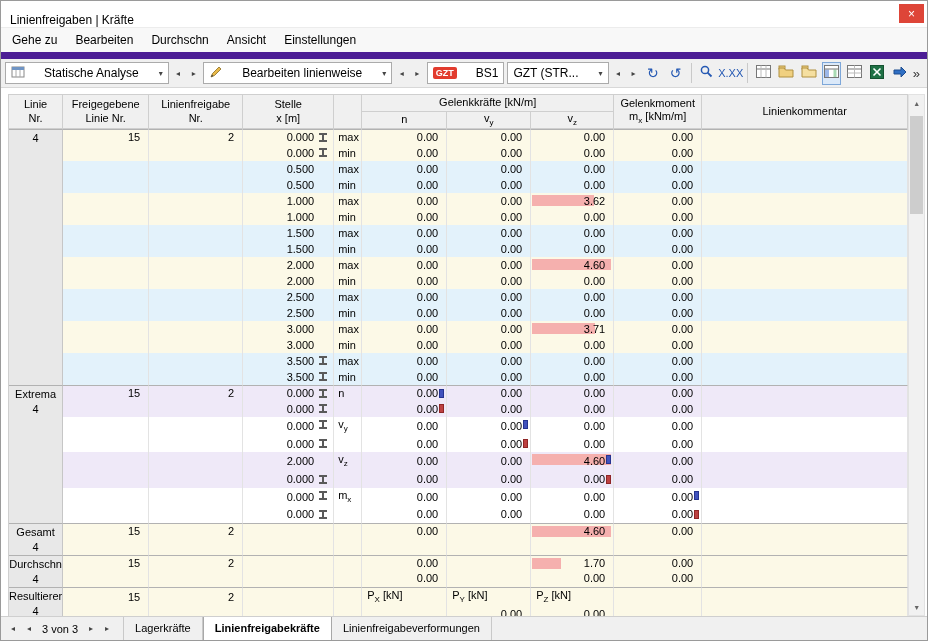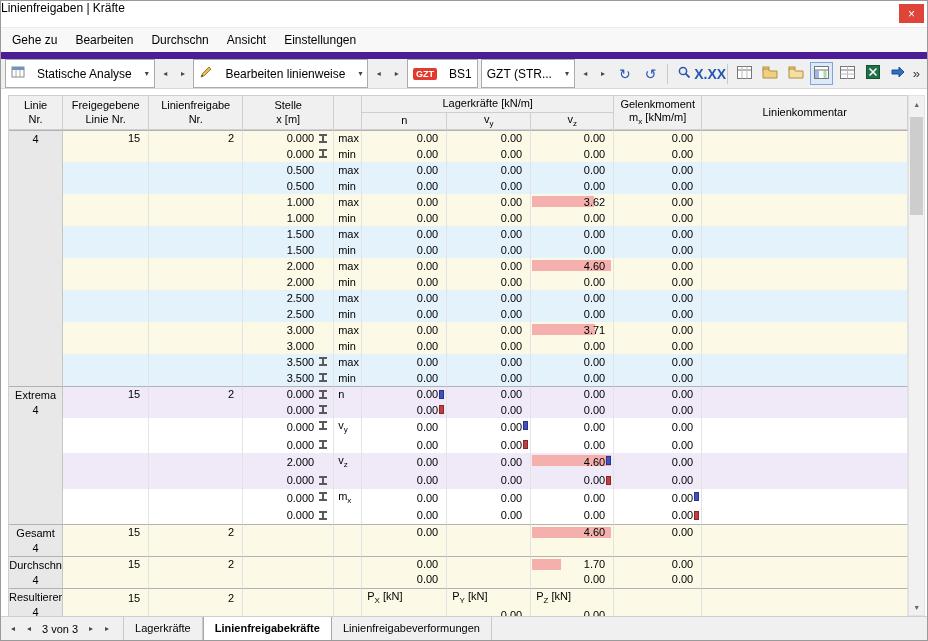--- a/index.html
+++ b/index.html
@@ -1,36 +1,36 @@
 <!DOCTYPE html>
 <html><head>
 <meta charset="utf-8">
 <style>
   *{margin:0;padding:0;box-sizing:border-box;}
   html,body{width:928px;height:641px;}
   body{font-family:"Liberation Sans",sans-serif;font-size:12px;color:#000;background:#fff;}
   .window{width:928px;height:641px;border:1px solid #9a9a9a;display:flex;flex-direction:column;background:#fff;overflow:hidden;}
 
-  .titlebar{flex:0 0 27px;display:flex;align-items:flex-start;background:#fff;position:relative;border-bottom:1px solid #ececec;}
+  .titlebar{flex:0 0 27px;display:flex;align-items:flex-end;background:#fff;padding-left:9px;position:relative;border-bottom:1px solid #ececec;}
   .titlebar .title{font-size:12px;}
   .close-btn{position:absolute;top:3px;right:3px;width:25px;height:19px;background:#de4538;color:#fff;border:none;font-size:12px;line-height:18px;text-align:center;font-family:inherit;}
 
   .menubar{flex:0 0 24px;display:flex;align-items:center;background:#f8f8f8;padding-left:2px;border-bottom:7px solid #4c1d95;}
   .menu-item{padding:0 9px;font-size:12px;line-height:24px;}
 
   .toolbar{flex:0 0 29px;display:flex;align-items:center;background:#f0f0f0;border-bottom:1px solid #d8d8d8;padding:0 4px;gap:3px;white-space:nowrap;}
-  .combo{height:29px;background:#fff;border:1px solid #ababab;display:flex;align-items:center;gap:12px;padding:0 5px;font-size:12px;}
+  .combo{height:22px;background:#fff;border:1px solid #ababab;display:flex;align-items:center;gap:19px;padding:0 5px;font-size:12px;}
   .combo .caret{font-size:8px;color:#444;margin-left:1px;}
   .nav-btn{width:15px;height:22px;border:none;background:transparent;font-size:8px;color:#444;padding:0;font-family:inherit;}
   .tb-icon{width:23px;height:23px;display:flex;align-items:center;justify-content:center;background:transparent;border:1px solid transparent;padding:0;font-family:inherit;}
   .tb-icon.active{background:#dbe9f9;border:1px solid #7da7d9;}
   .blue-glyph{color:#2458b3;font-size:14px;line-height:1;}
   .sep{width:1px;height:20px;background:#c9c9c9;margin:0 2px;}
   .gzt-badge{background:#e23b2e;color:#fff;font-size:9px;font-weight:bold;padding:1px 3px;border-radius:2px;}
-  .xdotx{color:#2458b3;font-size:14px;font-weight:bold;}
+  .xdotx{color:#2458b3;font-size:11px;font-weight:normal;}
   .overflow{margin-left:auto;font-size:13px;color:#333;padding-right:3px;background:transparent;border:none;font-family:inherit;}
 
   .content{flex:1;display:flex;align-items:stretch;background:#fff;padding:6px 0 0 7px;overflow:hidden;}
   .table-wrap{flex:0 0 auto;}
   table{border-collapse:separate;border-spacing:0;table-layout:fixed;font-size:11px;border-left:1px solid #cfcfcf;border-top:1px solid #cfcfcf;}
   th{background:#f0f0f0;border-right:1px solid #cfcfcf;border-bottom:1px solid #cfcfcf;font-weight:normal;text-align:center;vertical-align:middle;padding:0 2px;line-height:1.25;height:16px;}
   tr.h1 th{height:17px;}
   td{border-right:1px solid #e3e3e3;height:16px;padding:0;vertical-align:middle;line-height:15px;position:relative;overflow:hidden;}
   tr.gf td{border-top:1px solid #b2b2b2;}
   .gl{background:#e8e8e8;border-right:1px solid #c6c6c6;vertical-align:top;text-align:center;padding-top:1px;}
@@ -222,21 +222,21 @@
               </th>
             <th rowspan="2">
                 <div>Linienfreigabe</div>
                 <div>Nr.</div>
               </th>
             <th rowspan="2">
                 <div>Stelle</div>
                 <div>x [m]</div>
               </th>
             <th rowspan="2"></th>
-            <th colspan="3"><span>Lagerkräfte [kN/m]</span></th>
+            <th colspan="3"><span>Gelenkkräfte [kN/m]</span></th>
             <th rowspan="2">
                 <div>Gelenkmoment</div>
                 <div><span>m</span><sub>x</sub><span> [kNm/m]</span></div>
               </th>
             <th rowspan="2"><span>Linienkommentar</span></th>
           </tr>
           <tr class="h2">
             <th><span>n</span></th>
             <th><span>v</span><sub>y</sub></th>
             <th><span>v</span><sub>z</sub></th>

